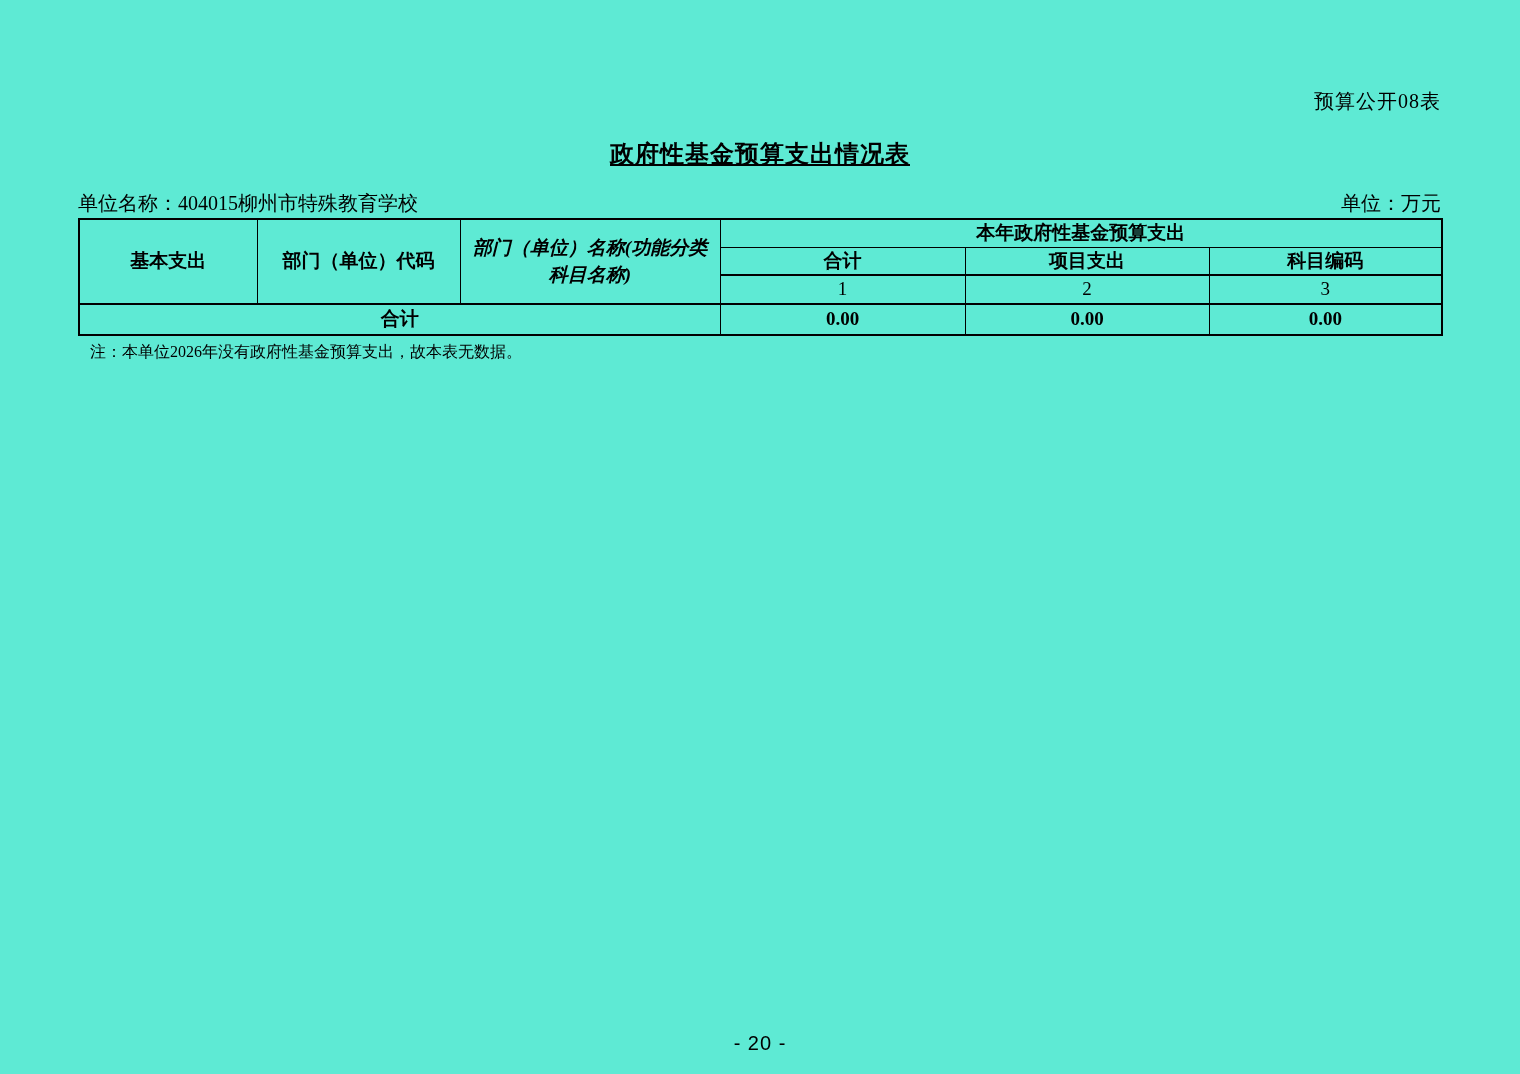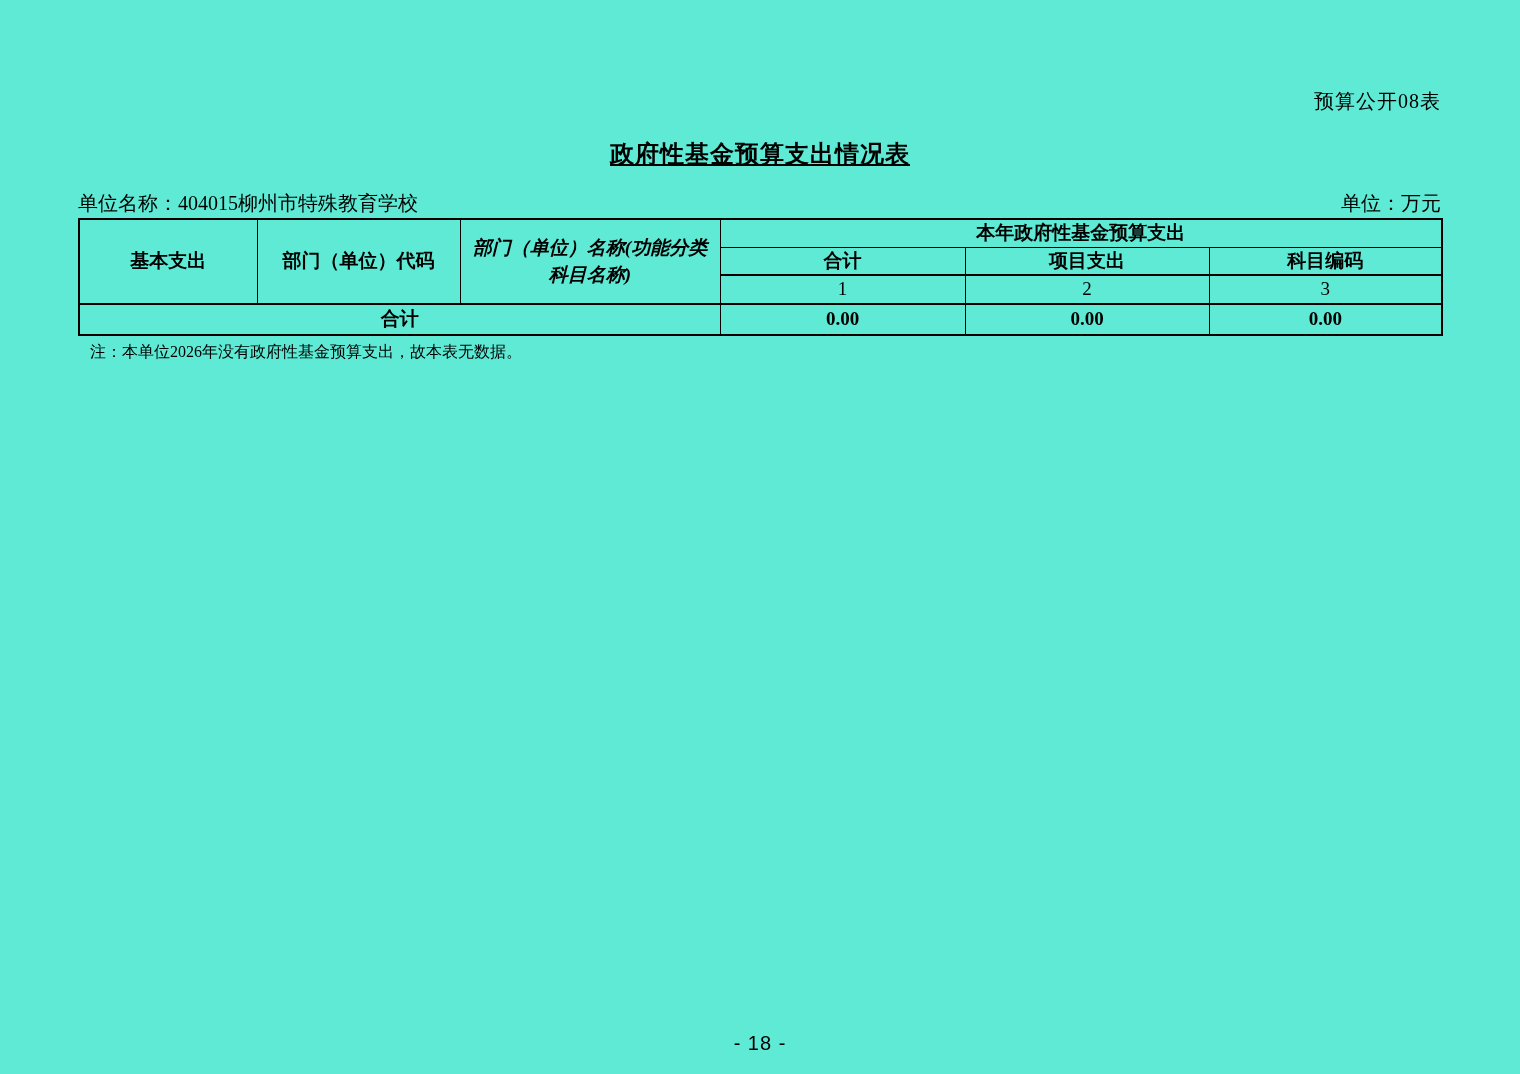--- a/index.html
+++ b/index.html
@@ -129,15 +129,15 @@
         <td colspan="3" class="hdr">合计</td>
         <td class="num-cell">0.00</td>
         <td class="num-cell">0.00</td>
         <td class="num-cell">0.00</td>
       </tr>
     </tbody>
   </table>
 
   <div class="note-line">注：本单位2026年没有政府性基金预算支出，故本表无数据。</div>
 
-  <div class="page-number">- 18 -</div>
+  <div class="page-number">- 20 -</div>
 
 </div>
 
 </body></html>

